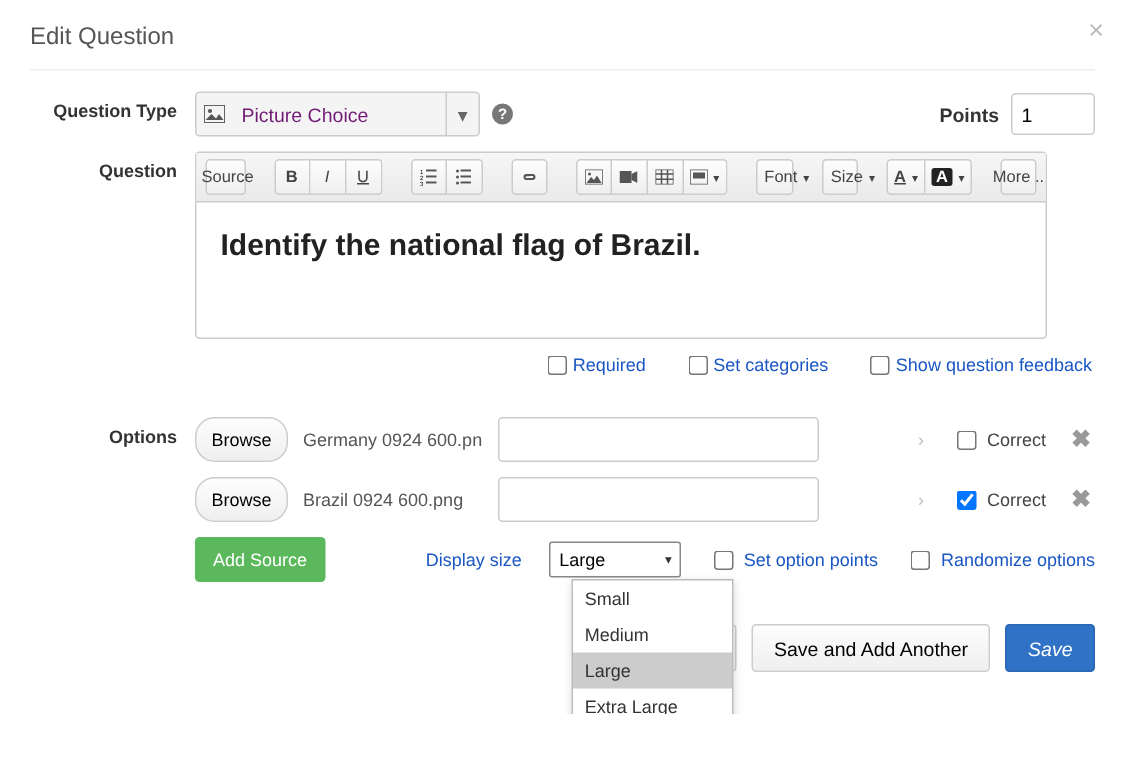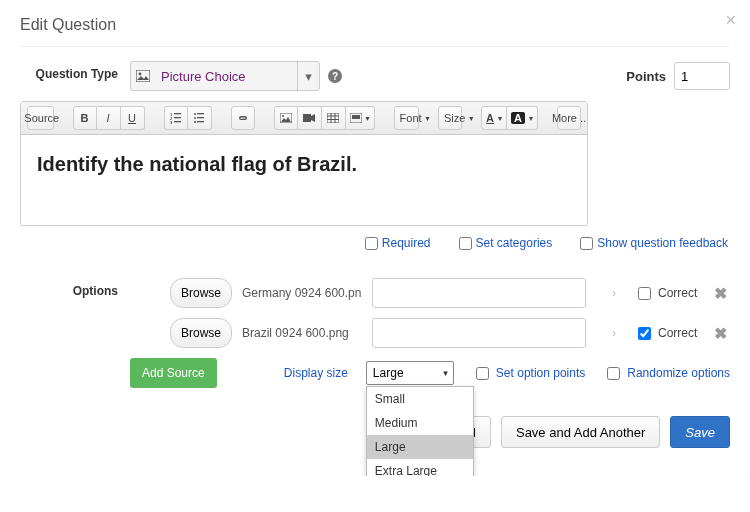--- a/index.html
+++ b/index.html
@@ -29,34 +29,34 @@
   .tgrp .tbtn:last-child{ border-radius:0 3px 3px 0;}
   .tgrp .tbtn + .tbtn { border-left:none;}
   .t-caret { margin-left:4px; font-size:8px;}
   .underline-a{ text-decoration:underline; font-weight:bold;}
   .blackbox{ background:#222; color:#fff; padding:0 3px; border-radius:2px; font-weight:bold;}
   .editor-body { padding:18px 16px 34px 16px; min-height:90px; font-size:20px; font-weight:bold; color:#222; font-family:Arial;}
   .checkline { display:flex; justify-content:flex-end; gap:28px; margin:10px 0 18px 0; font-size:12px; padding-right:2px;}
   .checkline label{ display:flex; align-items:center; gap:4px; color:#1a56c4; cursor:pointer;}
   .checkline input[type=checkbox]{ margin:0;}
   .opt-row { display:flex; align-items:center; gap:10px; margin-bottom:10px;}
-  .browse-btn { background:linear-gradient(#fdfdfd,#efefef); border:1px solid #ccc; border-radius:13px; height:30px; padding:0 10px; font-size:12px; cursor:pointer;margin-left:40px;}
+  .browse-btn { background:linear-gradient(#fdfdfd,#efefef); border:1px solid #ccc; border-radius:13px; height:30px; padding:0 10px; font-size:12px; cursor:pointer;}
   .filename { font-size:12px; color:#555; width:120px; overflow:hidden; white-space:nowrap;}
   .opt-input { flex:1; border:1px solid #ccc; border-radius:3px; height:30px; padding:0 28px 0 8px; font-size:13px; position:relative;}
   .opt-input-wrap { flex:1; position:relative;}
   .opt-input-wrap .chev { position:absolute; right:8px; top:50%; transform:translateY(-50%); color:#bbb; font-size:12px;}
   .opt-correct{ display:flex; align-items:center; gap:4px; font-size:12px; color:#444; width:70px;}
   .delete-x{ color:#999; font-size:16px; font-weight:bold; cursor:pointer; width:16px;}
   .add-btn{ background:#5cb85c; color:#fff; border:none; border-radius:3px; height:30px; padding:0 12px; font-size:12px; cursor:pointer;}
   .under-opts{ display:flex; align-items:center; gap:18px; margin-top:4px; font-size:12px;}
   .under-opts .link{ color:#1a56c4; cursor:pointer;}
   .ds-select-wrap{ position:relative;}
   .ds-select{ border:1px solid #888; border-radius:2px; height:24px; width:88px; padding:0 18px 0 6px; font-size:12px; background:#fff; appearance:none; cursor:pointer;}
   .ds-caret{ position:absolute; right:6px; top:50%; transform:translateY(-50%); font-size:9px; pointer-events:none;}
-  .ds-dropdown{ position:absolute; top:25px; left:0; width:108px; background:#fff; border:1px solid #bbb; box-shadow:0 2px 6px rgba(0,0,0,0.18); z-index:50;}
+  .ds-dropdown{ position:absolute; top:25px; left:15px; width:108px; background:#fff; border:1px solid #bbb; box-shadow:0 2px 6px rgba(0,0,0,0.18); z-index:50;}
   .ds-dropdown div{ padding:5px 8px; font-size:12px; cursor:pointer;}
   .ds-dropdown div.sel{ background:#ccc;}
   .footer{ display:flex; justify-content:flex-end; gap:10px; margin-top:28px;}
   .footer .btn{ border:1px solid #ccc; background:linear-gradient(#fdfdfd,#efefef); border-radius:3px; height:32px; padding:0 14px; font-size:13px; cursor:pointer;}
   .footer .btn.primary{ background:#2f72c6; border-color:#2a66b3; color:#fff;font-style:italic;}
   svg.bullet{ width:12px; height:12px;}
 </style>
 </head>
 <body>
 
@@ -81,20 +81,21 @@
       </div>
       <div class="info-dot">?</div>
       <div class="points-box">
         <span style="font-weight:bold;">Points</span>
         <input type="text" value="1" style="">
       </div>
     </div>
   </div>
 
   <div class="row">
+    <div class="label-col">Question</div>
     <div class="field-col">
       <div class="editor-wrap">
         <div class="toolbar">
           <div class="tbtn">
             <svg width="10" height="10" viewBox="0 0 10 10" style="margin-right:3px;">
                 <rect x="1" y="1" width="8" height="8" fill="none" stroke="#555"></rect>
               </svg>
             <span>Source</span>
           </div>
           <div class="tgrp">

